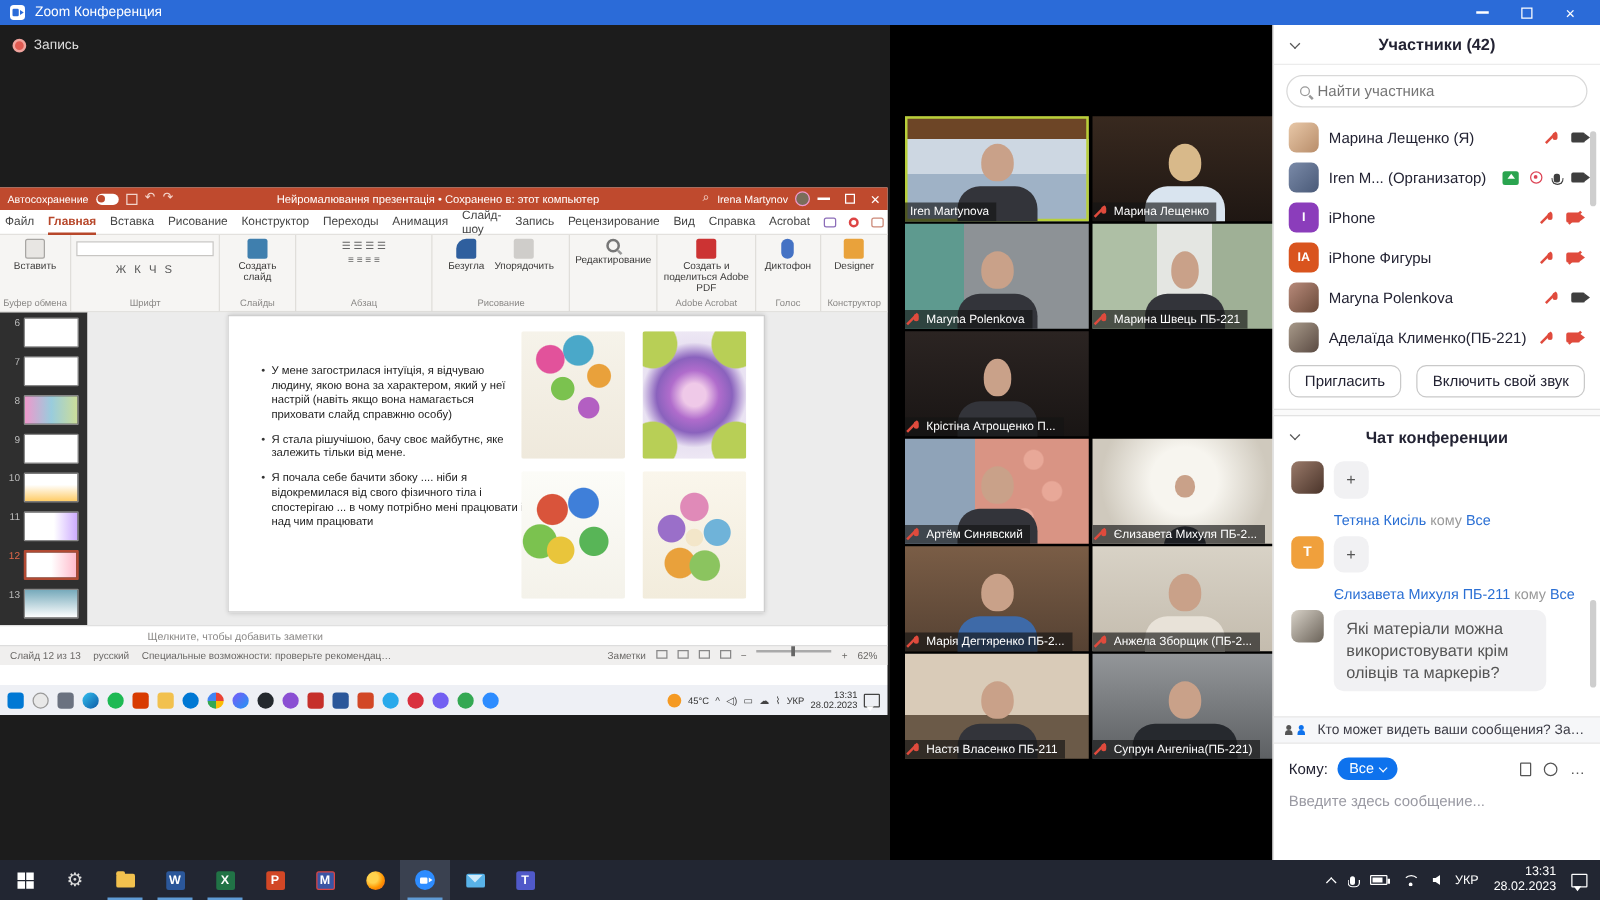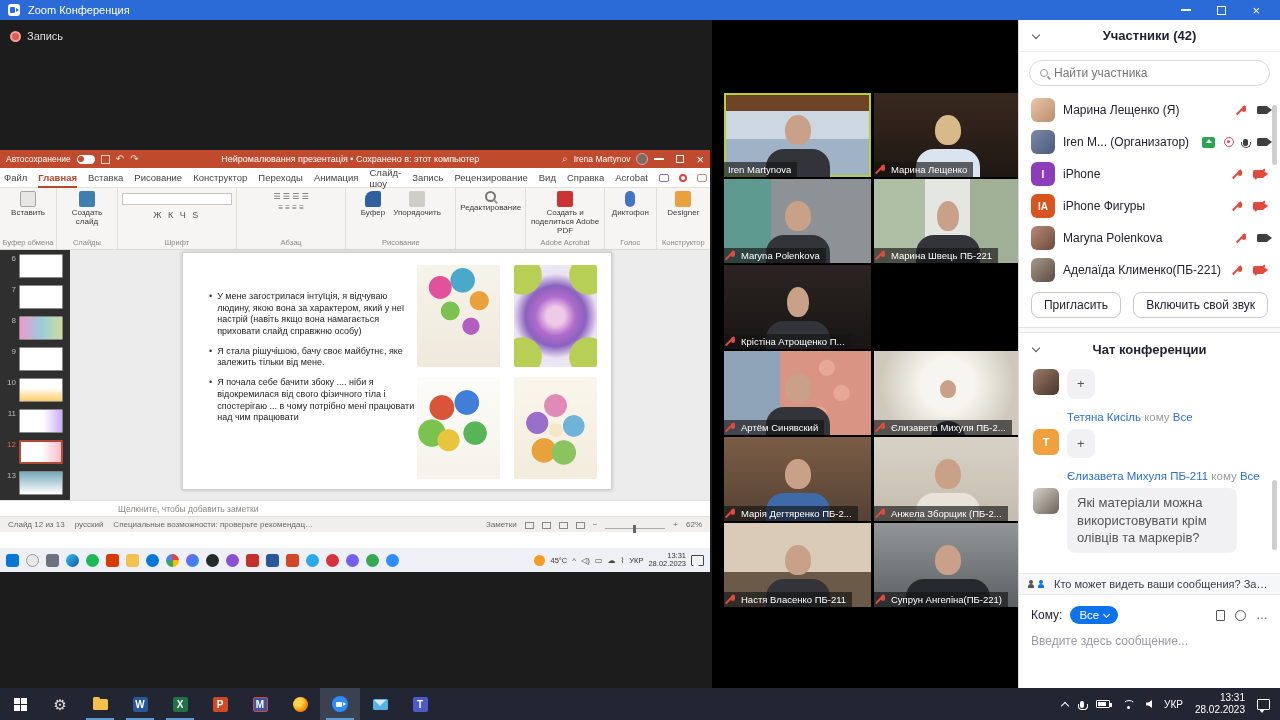--- a/index.html
+++ b/index.html
@@ -67,21 +67,21 @@
 #bullets .b{display:flex;gap:5px;margin-bottom:8px}
 #bullets .b::before{content:"•";color:#333}
 #imgs{position:absolute;right:14px;top:12px;width:180px;height:214px;display:grid;grid-template-columns:1fr 1fr;gap:10px 14px}
 .simg{border-radius:2px}
 .im1{background:radial-gradient(circle at 28% 22%,#e2529b 0 11%,transparent 12%),radial-gradient(circle at 55% 15%,#4aa8c9 0 12%,transparent 13%),radial-gradient(circle at 75% 35%,#e9a13b 0 10%,transparent 11%),radial-gradient(circle at 40% 45%,#7bc24f 0 12%,transparent 13%),radial-gradient(circle at 65% 60%,#b35fc2 0 10%,transparent 11%),linear-gradient(180deg,#f6f3ea,#efe9dc)}
 .im2{background:radial-gradient(circle at 10% 10%,#b8cf56 0 16%,transparent 17%),radial-gradient(circle at 90% 10%,#b8cf56 0 16%,transparent 17%),radial-gradient(circle at 10% 90%,#b8cf56 0 16%,transparent 17%),radial-gradient(circle at 90% 90%,#b8cf56 0 16%,transparent 17%),radial-gradient(circle at 50% 50%,#efc9e8 0 14%,#b06ccc 30%,#8a62bd 46%,#e9e2f2 64%,#f4f0f7 100%)}
 .im3{background:radial-gradient(circle at 30% 30%,#d9543b 0 13%,transparent 14%),radial-gradient(circle at 60% 25%,#3f7fd9 0 13%,transparent 14%),radial-gradient(circle at 70% 55%,#58b557 0 14%,transparent 15%),radial-gradient(circle at 38% 62%,#e9c53b 0 13%,transparent 14%),radial-gradient(circle at 18% 55%,#7bc24f 0 15%,transparent 16%),linear-gradient(180deg,#fcfcf8,#f4f2ea)}
 .im4{background:radial-gradient(circle at 50% 28%,#e08ab8 0 13%,transparent 14%),radial-gradient(circle at 72% 48%,#6fb3d9 0 13%,transparent 14%),radial-gradient(circle at 60% 74%,#8bc45f 0 13%,transparent 14%),radial-gradient(circle at 36% 72%,#e9a13b 0 13%,transparent 14%),radial-gradient(circle at 28% 45%,#9a6fc9 0 13%,transparent 14%),radial-gradient(circle at 50% 52%,#f3e6c9 0 10%,transparent 11%),linear-gradient(180deg,#faf6ec,#f2ecdc)}
 #notesrow{height:16px;background:#fff;border-top:1px solid #e0e0e0;color:#8a8886;font-size:8.5px;display:flex;align-items:center;padding-left:118px}
 #status{height:16px;background:#f0efee;border-top:1px solid #ddd;display:flex;align-items:center;gap:10px;padding:0 8px;color:#6a6866;font-size:8px}
-#status .right{margin-left:auto;display:flex;gap:8px;align-items:flex-end}
+#status .right{margin-left:auto;display:flex;gap:8px;align-items:flex-start}
 .vico{width:9px;height:7px;border:1px solid #888}
 .zslider{width:60px;height:1.5px;background:#aaa;position:relative}
 .zslider::after{content:"";position:absolute;left:28px;top:-3px;width:3px;height:8px;background:#666}
 
 #innerbar{position:absolute;left:0;top:528px;width:710px;height:24px;background:#eef0f5;display:flex;align-items:center;padding:0 6px;gap:7px}
 .ii{width:13px;height:13px;border-radius:50%;flex:0 0 auto}
 .ii.sq{border-radius:3px}
 #innerbar .tray{margin-left:auto;display:flex;align-items:center;gap:5px;color:#333;font-size:7.5px}
 #innerbar .clock{text-align:right;line-height:1.1}
 .sun{width:11px;height:11px;border-radius:50%;background:#f59a23}
@@ -258,42 +258,42 @@
       </span>
     </div>
     <div id="ribbon">
       <div class="rgrp" style="width:62px">
         <div class="rbtn">
             <span class="rico clip"></span>
             <span>Вставить</span>
           </div>
         <span class="glabel">Буфер обмена</span>
       </div>
+      <div class="rgrp" style="width:130px">
+        <div style="width:110px;height:12px;background:#fff;border:1px solid #c8c6c3;margin-top:2px"></div>
+        <div class="fontglyphs" style="margin-top:5px">Ж К Ч S</div>
+        <span class="glabel">Шрифт</span>
+      </div>
       <div class="rgrp" style="width:66px">
         <div class="rbtn">
             <span class="rico teal"></span>
             <span>Создать слайд</span>
           </div>
         <span class="glabel">Слайды</span>
       </div>
-      <div class="rgrp" style="width:130px">
-        <div style="width:110px;height:12px;background:#fff;border:1px solid #c8c6c3;margin-top:2px"></div>
-        <div class="fontglyphs" style="margin-top:5px">Ж К Ч S</div>
-        <span class="glabel">Шрифт</span>
-      </div>
       <div class="rgrp" style="width:120px">
         <div class="parglyph">☰ ☰ ☰ ☰</div>
         <div class="parglyph">≡ ≡ ≡ ≡</div>
         <span class="glabel">Абзац</span>
       </div>
       <div class="rgrp" style="width:120px">
         <div style="display:flex;gap:8px">
           <div class="rbtn">
               <span class="rico blue" style="border-radius:50% 2px 2px 2px"></span>
-              <span>Буфер</span>
+              <span>Безугла</span>
             </div>
           <div class="rbtn">
               <span class="rico"></span>
               <span>Упорядочить</span>
             </div>
         </div>
         <span class="glabel">Рисование</span>
       </div>
       <div class="rgrp" style="width:72px">
         <div class="rbtn">

